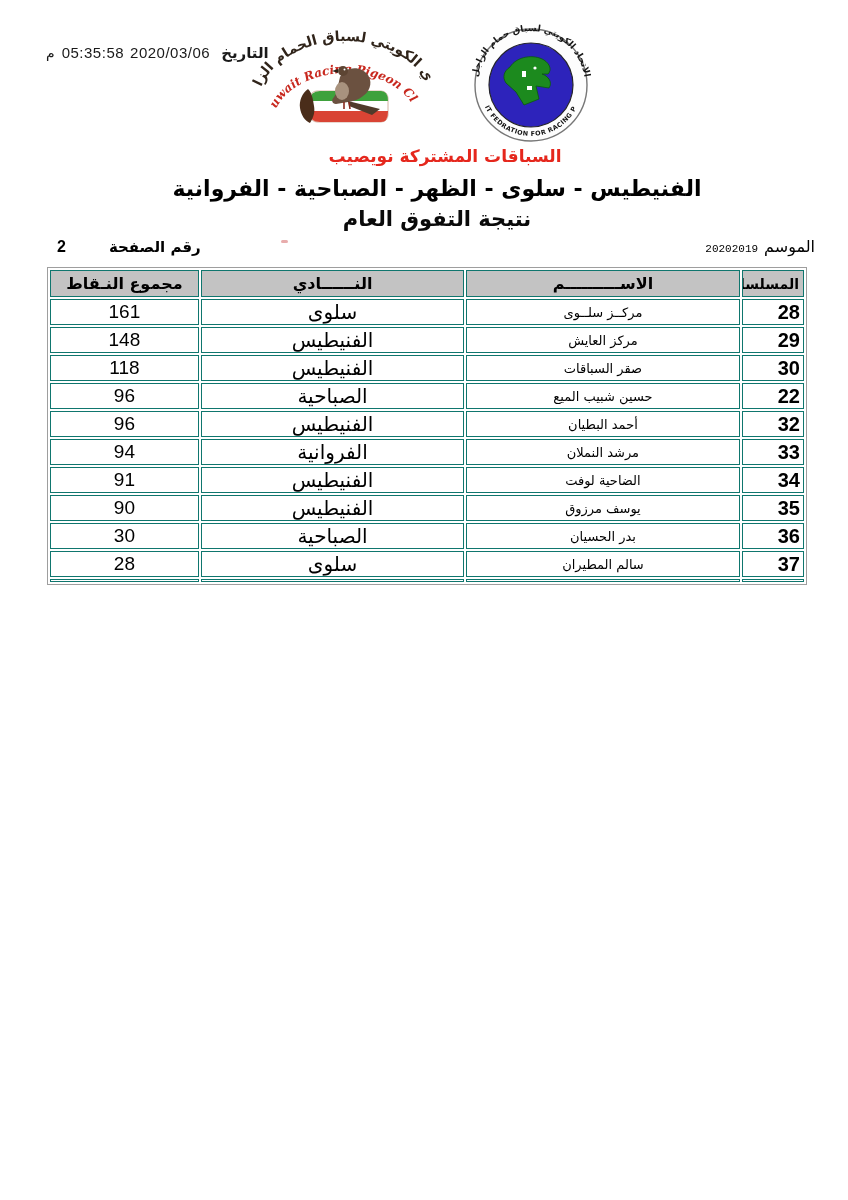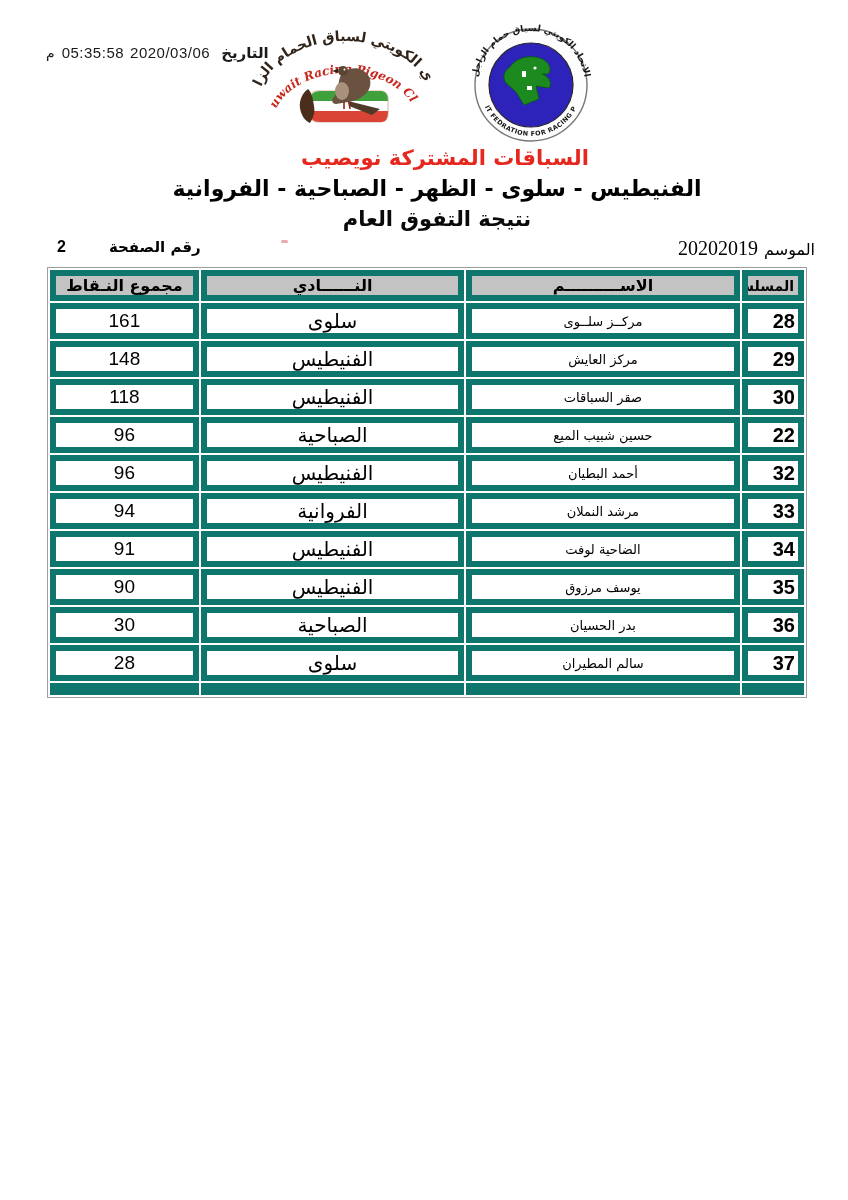--- a/index.html
+++ b/index.html
@@ -30,21 +30,21 @@
   .date-line .lbl { font-weight: bold; font-size: 15px; }
 
   
   .club-logo { position: absolute; left: 252px; top: 5px; }
   .fed-logo  { position: absolute; left: 471px; top: 19px; }
 
   
   .headings { position: absolute; left: 26px; right: 0; top: 0; text-align: center; direction: rtl; }
   .race-title {
     position: absolute; left: 16px; right: 0; top: 146px;
-    font-size: 21px; font-weight: bold; color: #e5271d;
+    font-size: 17px; font-weight: bold; color: #e5271d;
   }
   .stations-line {
     position: absolute; left: 0; right: 0; top: 176px;
     font-size: 22px; font-weight: bold; color: #000000;
   }
   .result-title {
     position: absolute; left: 0; right: 0; top: 207px;
     font-size: 21px; font-weight: bold; color: #0a0a0a;
   }
   .artifact {
@@ -52,21 +52,21 @@
     width: 7px; height: 3px; border-radius: 2px;
     background: #e09090; opacity: 0.75;
   }
 
   
   .season-line {
     position: absolute; right: 33px; top: 237px;
     display: flex; align-items: baseline; gap: 6px;
     direction: ltr;
   }
-  .season-line .val { font-family: Liberation Serif, serif; font-size: 20px; }
+  .season-line .val { font-family: Liberation Mono, monospace; font-size: 11px; }
   .season-line .lbl { font-weight: normal; font-size: 16px; }
   .pageno-line {
     position: absolute; left: 57px; top: 238px;
     display: flex; align-items: baseline;
     direction: ltr;
   }
   .pageno-line .val { font-family: "Liberation Sans", sans-serif; font-weight: bold; font-size: 16px; }
   .pageno-line .lbl { font-weight: bold; font-size: 15px; margin-left: 43px; }
 
   
@@ -75,21 +75,21 @@
     left: 47px; top: 267px;
     width: 760px;
     direction: rtl;
     border-collapse: separate;
     border-spacing: 2px;
     border: 1px solid #9e9e9e;
     background: #fff;
     table-layout: fixed;
   }
   table.results th, table.results td {
-    border: 6px solid #0f766e;
+    border: 1px solid #0f766e;
     overflow: hidden;
     white-space: nowrap;
     vertical-align: middle;
   }
   table.results th {
     background: #c3c3c3;
     font-weight: bold;
     font-size: 16px;
     height: 27px;
     text-align: center;

